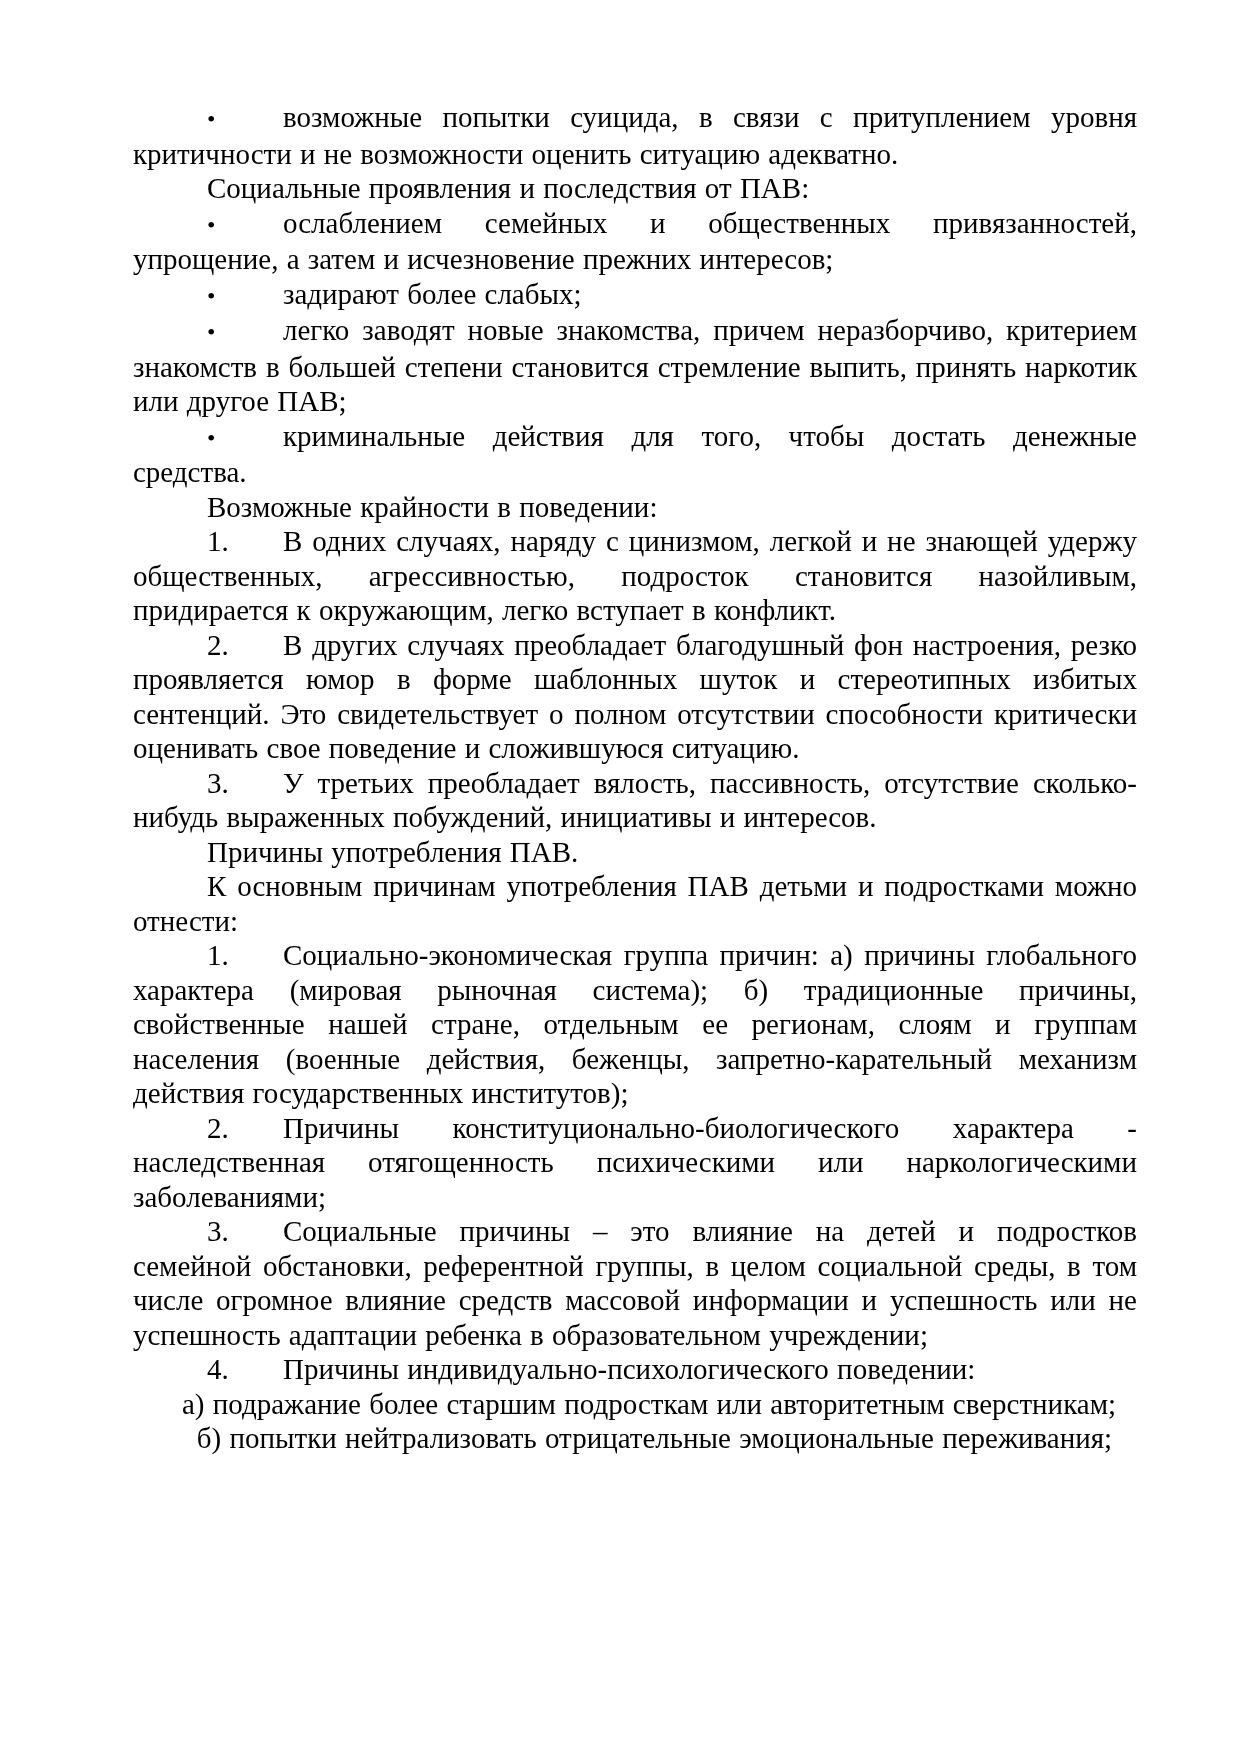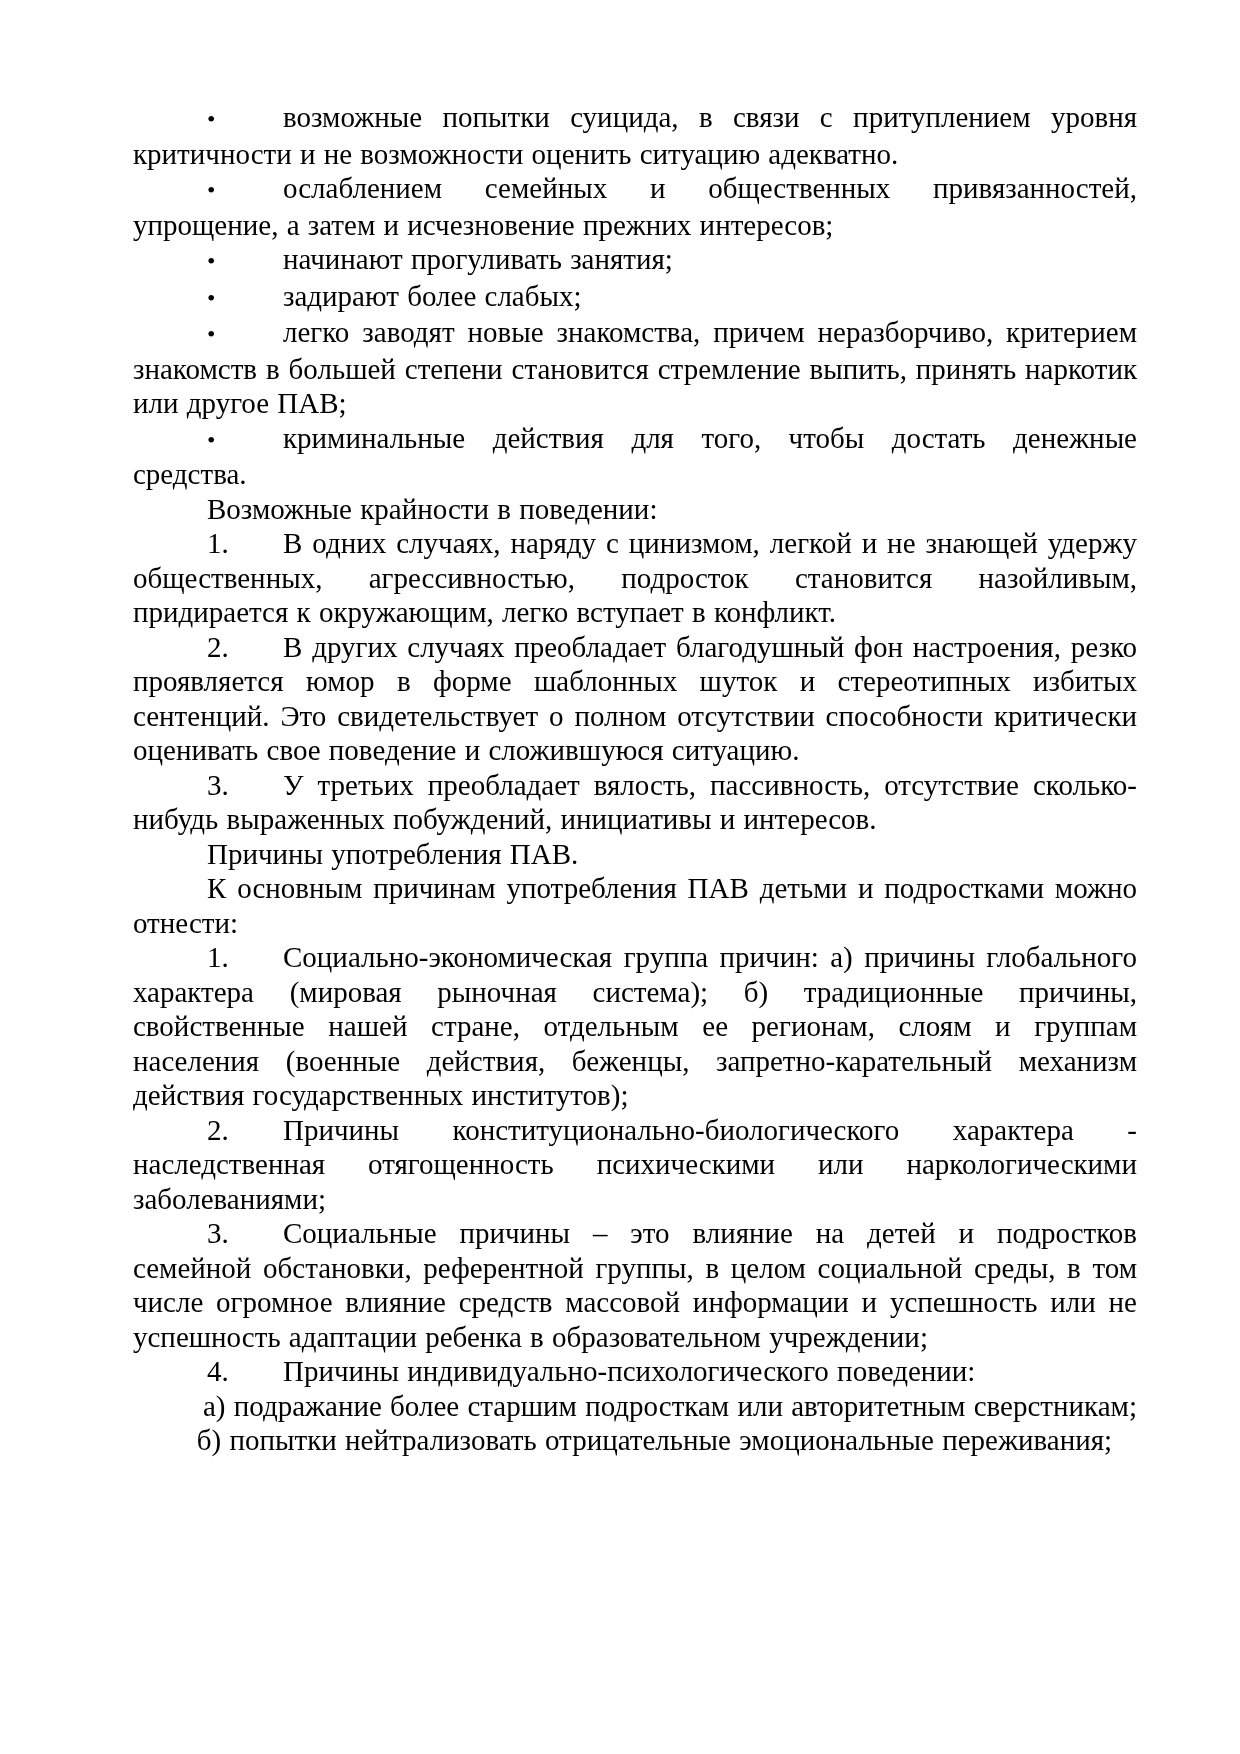--- a/index.html
+++ b/index.html
@@ -28,35 +28,35 @@
   .doc p .marker {
     display: inline-block;
     width: 76px;
     text-indent: 0;
   }
   .doc p .marker.bullet {
     font-size: 24px;
   }
   .doc p.sub-a {
     text-indent: 49px;
-    text-align: right;
+    text-align: left;
   }
   .doc p.sub-b {
     text-indent: 39px;
     text-align: center;
   }
 </style>
 </head>
 <body>
 
 <div class="page">
   <div class="doc">
       <p><span class="marker bullet">•</span><span>возможные попытки суицида, в связи с притуплением уровня критичности и не возможности оценить ситуацию адекватно.</span></p>
+      <p><span>Социальные проявления и последствия от ПАВ:</span></p>
       <p><span class="marker bullet">•</span><span>ослаблением семейных и общественных привязанностей, упрощение, а затем и исчезновение прежних интересов;</span></p>
-      <p><span class="marker bullet">•</span><span>начинают прогуливать занятия;</span></p>
       <p><span class="marker bullet">•</span><span>задирают более слабых;</span></p>
       <p><span class="marker bullet">•</span><span>легко заводят новые знакомства, причем неразборчиво, критерием знакомств в большей степени становится стремление выпить, принять наркотик или другое ПАВ;</span></p>
       <p><span class="marker bullet">•</span><span>криминальные действия для того, чтобы достать денежные средства.</span></p>
       <p><span>Возможные крайности в поведении:</span></p>
       <p><span class="marker">1.</span><span>В одних случаях, наряду с цинизмом, легкой и не знающей удержу общественных, агрессивностью, подросток становится назойливым, придирается к окружающим, легко вступает в конфликт.</span></p>
       <p><span class="marker">2.</span><span>В других случаях преобладает благодушный фон настроения, резко проявляется юмор в форме шаблонных шуток и стереотипных избитых сентенций. Это свидетельствует о полном отсутствии способности критически оценивать свое поведение и сложившуюся ситуацию.</span></p>
       <p><span class="marker">3.</span><span>У третьих преобладает вялость, пассивность, отсутствие сколько-нибудь выраженных побуждений, инициативы и интересов.</span></p>
       <p><span>Причины употребления ПАВ.</span></p>
       <p><span>К основным причинам употребления ПАВ детьми и подростками можно отнести:</span></p>
       <p><span class="marker">1.</span><span>Социально-экономическая группа причин: а) причины глобального характера (мировая рыночная система); б) традиционные причины, свойственные нашей стране, отдельным ее регионам, слоям и группам населения (военные действия, беженцы, запретно-карательный механизм действия государственных институтов);</span></p>

